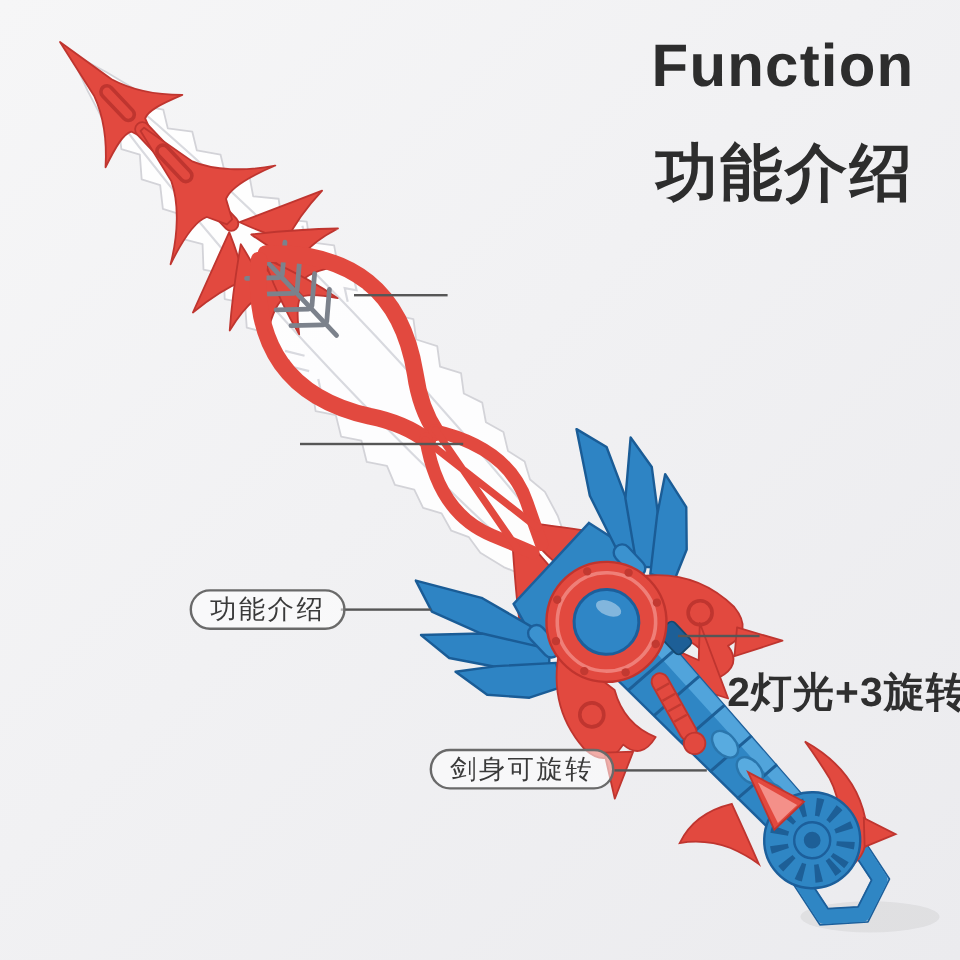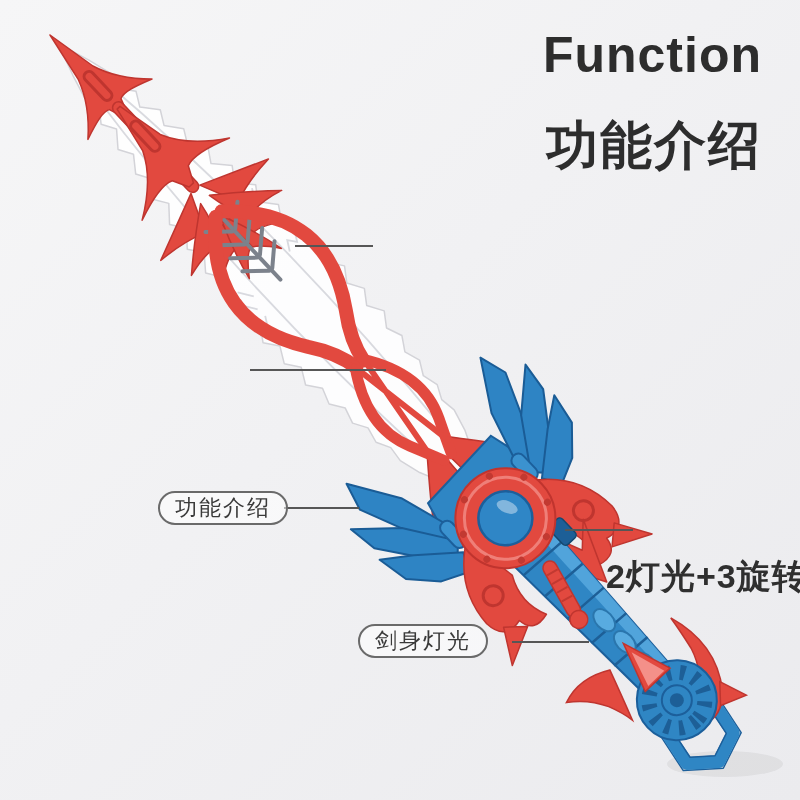--- a/index.html
+++ b/index.html
@@ -165,15 +165,15 @@
   </div>
 
   <div class="lead" id="lead-1"></div>
   <div class="lead" id="lead-2"></div>
   <div class="lead" id="lead-3"></div>
   <div class="lead" id="lead-4"></div>
   <div class="lead" id="lead-5"></div>
 
   <div class="callout" id="callout-3">功能介绍</div>
   <div class="sub-note">2灯光+3旋转</div>
-  <div class="callout" id="callout-5">剑身灯光</div>
+  <div class="callout" id="callout-5">剑身可旋转</div>
 
 </div>
 
 </body></html>

